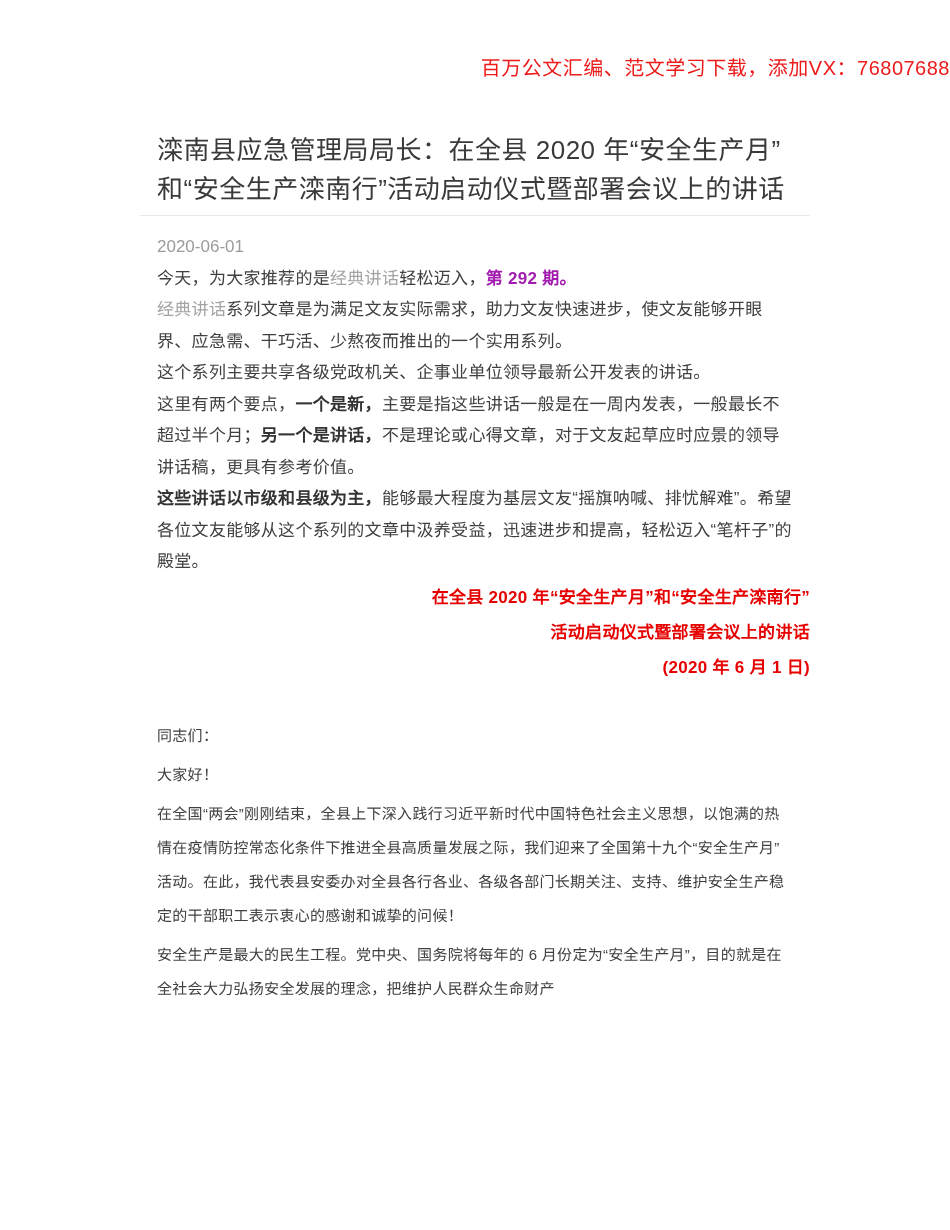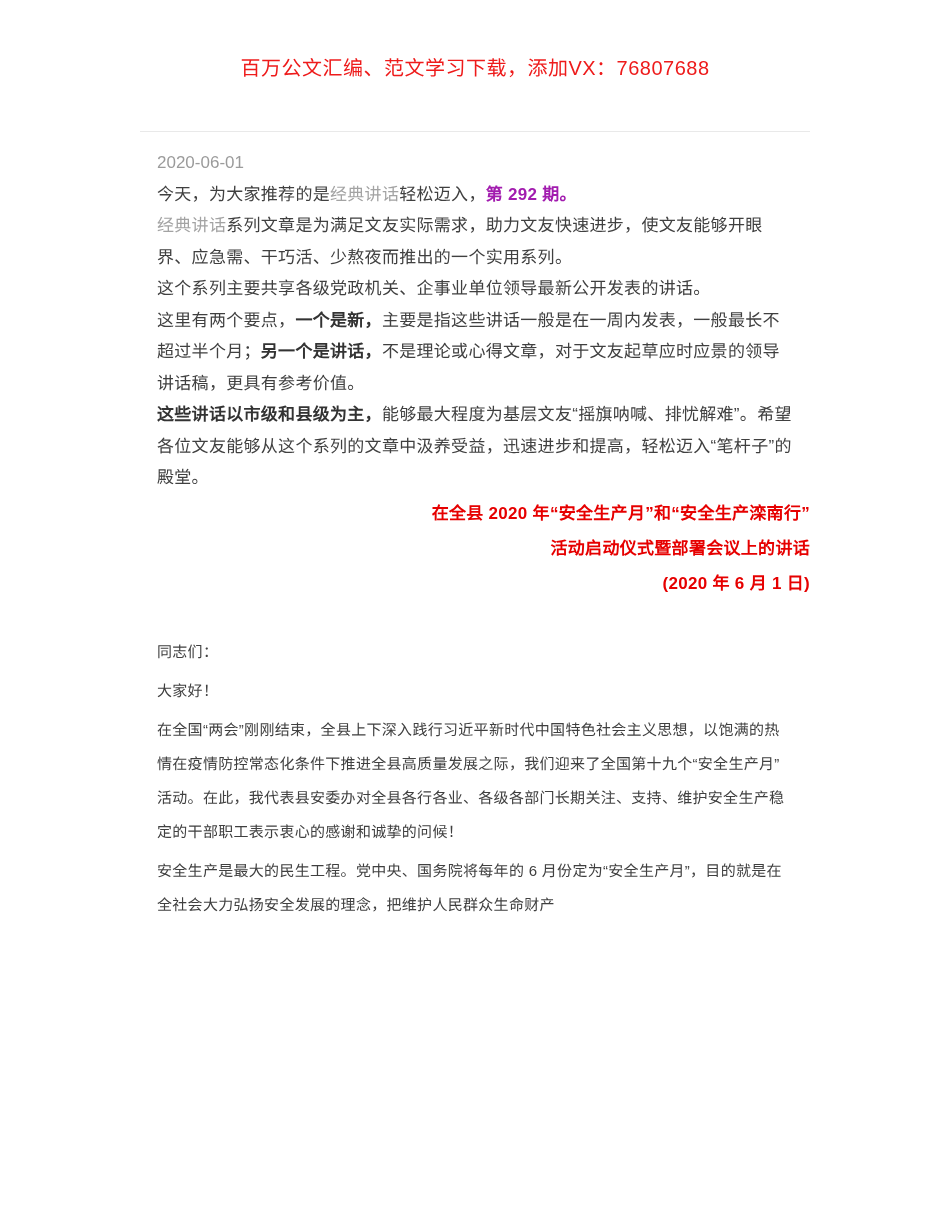--- a/index.html
+++ b/index.html
@@ -7,21 +7,21 @@
   body {
     width: 950px;
     height: 1230px;
     background: #ffffff;
     font-family: "Liberation Sans", "DejaVu Sans", sans-serif;
     color: #404040;
     overflow: hidden;
   }
   .top-notice {
     padding-top: 55px;
-    text-align: center;
+    text-align: right;
     font-size: 20px;
     line-height: 26px;
     color: #ee1b1b;
     letter-spacing: 0.5px;
   }
   .article {
     width: 670px;
     margin: 50px auto 0;
   }
   .article-title {
@@ -75,20 +75,21 @@
     letter-spacing: 0.3px;
   }
 </style>
 </head>
 <body>
 
 <div class="top-notice">百万公文汇编、范文学习下载，添加VX：76807688</div>
 
 <div class="article">
 
+  <h1 class="article-title">滦南县应急管理局局长：在全县 2020 年“安全生产月”和“安全生产滦南行”活动启动仪式暨部署会议上的讲话</h1>
 
   <hr class="divider">
 
   <div class="article-date">2020-06-01</div>
 
   <div class="intro">
     <p><span>今天，为大家推荐的是</span><span class="seg-link">经典讲话</span><span>轻松迈入，</span><span class="seg-red-bold">第 292 期。</span></p>
     <p><span class="seg-link">经典讲话</span><span>系列文章是为满足文友实际需求，助力文友快速进步，使文友能够开眼界、应急需、干巧活、少熬夜而推出的一个实用系列。</span></p>
     <p><span>这个系列主要共享各级党政机关、企事业单位领导最新公开发表的讲话。</span></p>
     <p><span>这里有两个要点，</span><span class="seg-bold">一个是新，</span><span>主要是指这些讲话一般是在一周内发表，一般最长不超过半个月；</span><span class="seg-bold">另一个是讲话，</span><span>不是理论或心得文章，对于文友起草应时应景的领导讲话稿，更具有参考价值。</span></p>

